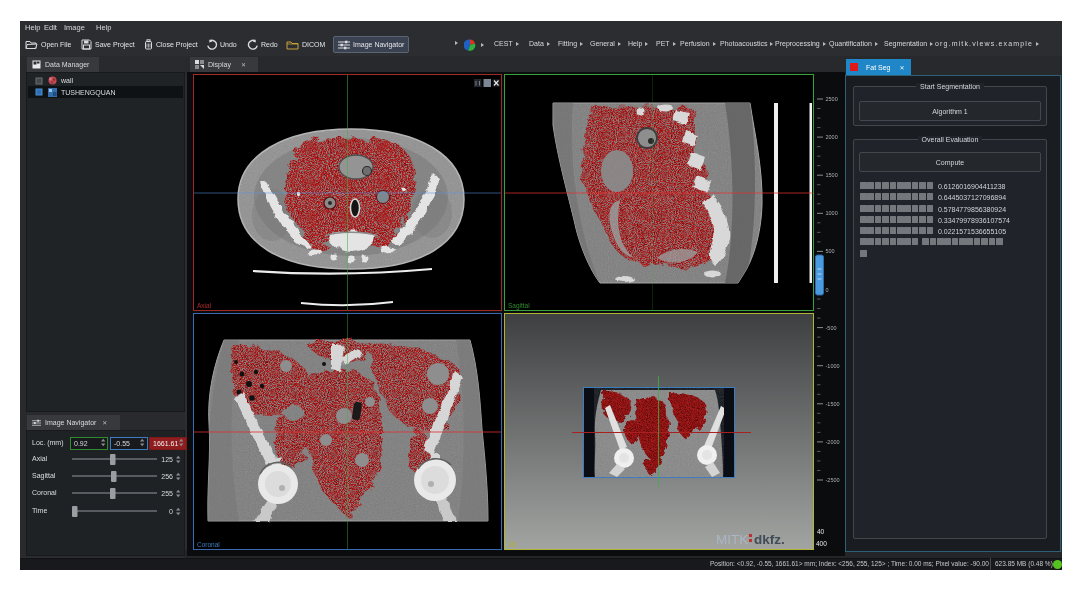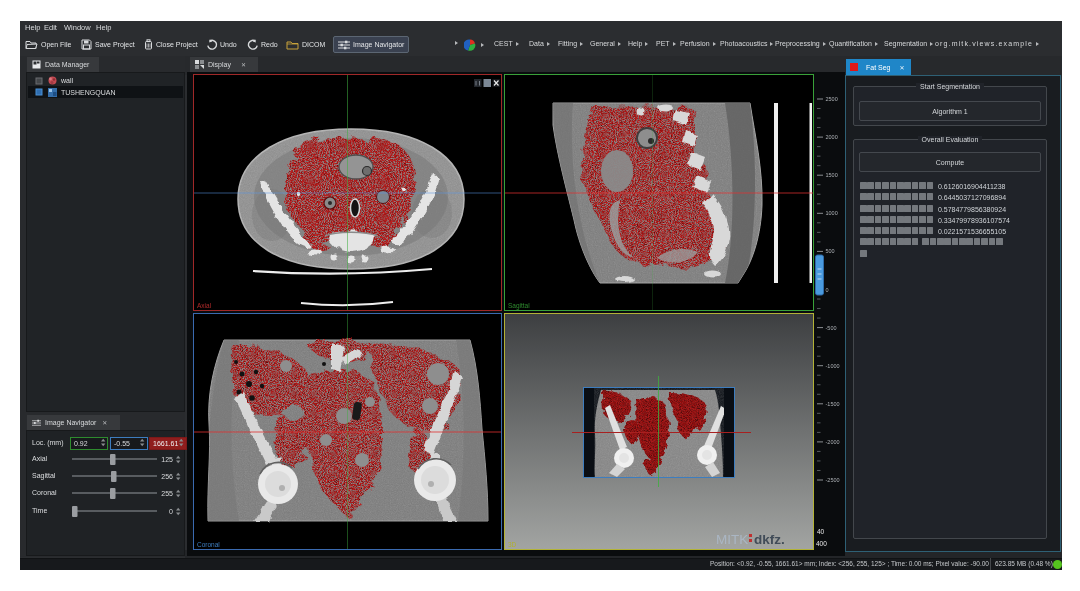--- a/index.html
+++ b/index.html
@@ -19,21 +19,21 @@
 .grptitle i{font-style:normal;background:#202329;padding:0 4px}
 .btn{position:absolute;background:#24272c;border:1px solid #44484e;border-radius:2px;color:#d4d7da;font-size:7px;display:flex;align-items:center;justify-content:center}
 .cjk{display:inline-block;width:6.6px;height:7px;background:rgba(200,205,210,0.5);margin-right:0.8px;border-radius:0.5px}
 .cjs{display:inline-block;width:3px;height:7px}
 .spin{position:absolute;width:38px;height:13px;background:#17191c;color:#d8dadc;font-size:7px;padding:2.5px 0 0 3px}
 </style></head><body>
 <div id="win">
   <div id="menubar">
     <span style="left:5px">Help</span>
       <span style="left:24px">Edit</span>
-      <span style="left:44px">Window</span>
+      <span style="left:44px">Image</span>
       <span style="left:76px">Help</span>
   </div>
   <div id="toolbar">
     <div class="tbtn" style="left:5px">
         <svg width="13" height="11" viewBox="0 0 13 11">
           <path d="M1 2.5h4l1 1.5h5v5.5h-10z" fill="none" stroke="#d8dadc" stroke-width="1"></path>
           <path d="M2 5.5 L12 5 L10.5 9.5 H1.2z" fill="#2b2d30" stroke="#d8dadc" stroke-width="1"></path>
         </svg>
         <span style="margin-left:3px">Open File</span>
       </div>

